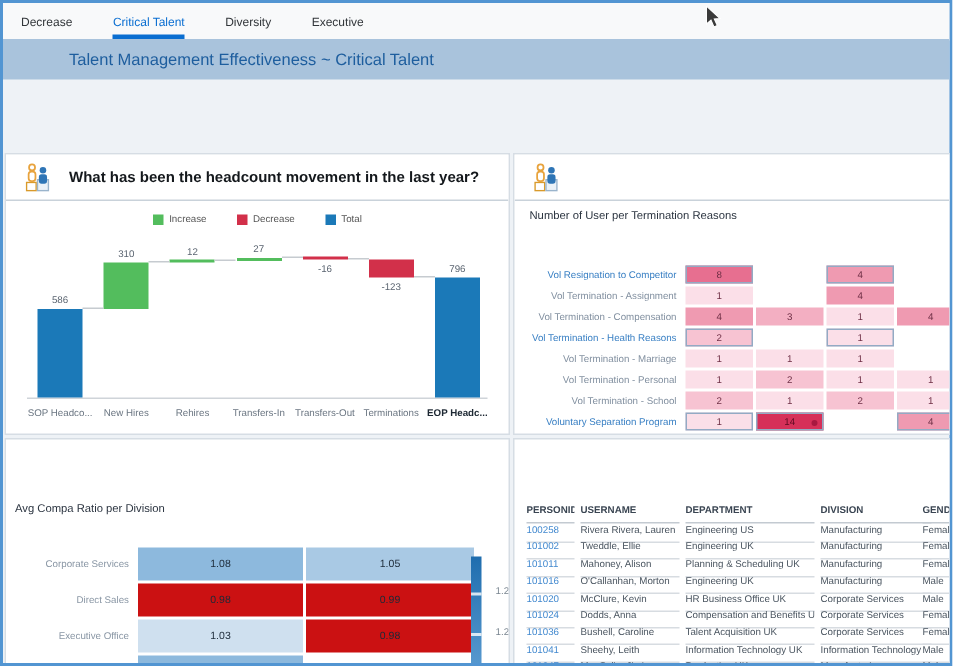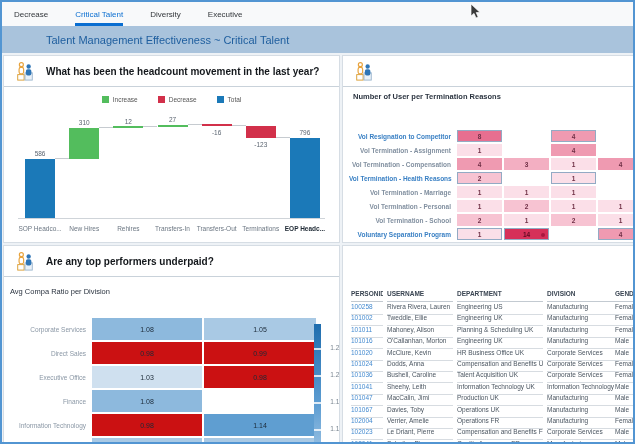--- a/index.html
+++ b/index.html
@@ -9,21 +9,21 @@
   
   .tabbar{position:absolute;left:0;top:0;right:0;height:24px;background:#f8f9fa;
           border-bottom:1px solid #e0e4e9;display:flex;align-items:stretch;gap:27px;padding-left:12px;}
   .tab{font-size:8px;color:#32363a;display:flex;align-items:center;position:relative;white-space:nowrap;cursor:pointer;}
   .tab.active{color:#0a6ed1;}
   .tab.active::after{content:"";position:absolute;left:0;right:0;bottom:0;height:3px;background:#0a6ed1;}
   
   .titlebar{position:absolute;left:0;top:24px;right:0;height:27px;background:#a9c3dc;display:flex;align-items:center;}
   .titlebar .t{margin-left:44px;font-size:11px;color:#1e5e9e;}
   
-  .card{position:absolute;background:#fff;border:1px solid #d6dde4;box-sizing:border-box;overflow:hidden;}
+  .card{position:absolute;background:#fff;border:1px solid #d6dde4;box-sizing:border-box;overflow:hidden;margin-top:47px;}
   #cardA{left:1px;top:53px;width:337px;height:188px;}
   #cardB{left:340px;top:53px;width:292px;height:188px;}
   #cardC{left:1px;top:243px;width:337px;height:199px;}
   #cardD{left:340px;top:243px;width:292px;height:199px;}
   .qhead{height:30px;border-bottom:1px solid #c9d2da;display:flex;align-items:center;gap:10px;padding-left:10px;background:#fff;}
   .qtext{font-size:10px;font-weight:bold;color:#14181c;}
   .qicon{width:22px;height:20px;flex:0 0 auto;}
   
   .wf{position:relative;height:156px;}
   .wf-legend{position:absolute;top:9px;left:0;right:0;display:flex;justify-content:center;gap:20px;
@@ -31,21 +31,21 @@
   .wf-legend .item{display:flex;align-items:center;gap:4px;}
   .wf-legend .sw{width:7px;height:7px;display:inline-block;}
   .wf-plot{position:absolute;left:14px;right:14px;top:38px;bottom:24px;border-bottom:1px solid #cfd4d9;}
   .wf-bar{position:absolute;}
   .wf-val{position:absolute;font-size:6.5px;color:#5a6470;text-align:center;width:44px;}
   .wf-conn{position:absolute;height:1px;background:#c6cbd0;}
   .wf-cats{position:absolute;left:14px;right:14px;bottom:6px;height:12px;}
   .wf-cat{position:absolute;font-size:6.5px;color:#6b7682;text-align:center;white-space:nowrap;}
   .wf-cat.b{font-weight:bold;color:#1d2833;}
   
-  .hmB{position:absolute;left:6px;top:36px;right:2px;bottom:2px;font-weight:bold;}
+  .hmB{position:absolute;left:6px;top:36px;right:2px;bottom:2px;}
   .hmB-title{position:absolute;left:4px;top:0;font-size:7.5px;color:#2b3440;}
   .hmB-rows{position:absolute;left:0;top:38px;right:0;}
   .hmB-row{display:flex;align-items:center;height:12px;margin-bottom:2px;}
   .hmB-label{width:102px;text-align:right;padding-right:6px;font-size:6.5px;color:#8290a0;white-space:nowrap;flex:0 0 auto;}
   .hmB-label.sel{color:#3a80c4;}
   .hmB-cell{width:45px;height:12px;margin-right:2px;flex:0 0 auto;display:flex;align-items:center;
             justify-content:center;font-size:6.5px;color:#6e2f45;box-sizing:border-box;position:relative;}
   .hmB-cell.sel{border:1px solid #93aac4;}
   .hmB-dot{position:absolute;right:3px;top:4px;width:4px;height:4px;border-radius:50%;background:#a81840;}
   
@@ -218,31 +218,20 @@
             <div class="hmB-cell sel" style="background: rgb(251, 223, 232);">1</div>
             <div class="hmB-cell sel" style="background: rgb(214, 48, 89); color: rgb(94, 10, 34);">14<span class="hmB-dot"></span></div>
             <div class="hmB-cell" style="background: transparent;"></div>
             <div class="hmB-cell sel" style="background: rgb(239, 154, 177);">4</div>
           </div>
         </div>
     </div>
   </div>
 
   <div class="card" id="cardC">
-    <div class="qhead">
-      <svg class="qicon" viewBox="0 0 24 22">
-        <rect x="4" y="15" width="7" height="6" fill="#fff" stroke="#d99a2b" stroke-width="1"></rect>
-        <rect x="12" y="13" width="8" height="8" fill="#eaf1f8" stroke="#9ab4cc" stroke-width="1"></rect>
-        <circle cx="8" cy="4" r="2.2" fill="none" stroke="#e8a33d" stroke-width="1.3"></circle>
-        <rect x="5.5" y="7" width="5" height="7" rx="2" fill="none" stroke="#e8a33d" stroke-width="1.3"></rect>
-        <circle cx="16" cy="6" r="2.4" fill="#2e75b6"></circle>
-        <rect x="13" y="9" width="6" height="7" rx="2" fill="#2e75b6"></rect>
-      </svg>
-      <div class="qtext">Are any top performers underpaid?</div>
-    </div>
     <div class="hmC">
       <div class="hmC-title">Avg Compa Ratio per Division</div>
       <div class="hmC-rows" id="hmC-rows">
           <div class="hmC-row">
             <div class="hmC-label">Corporate Services</div>
             <div class="hmC-cell" style="width: 110px; background: rgb(141, 185, 221);">1.08</div>
             <div class="hmC-cell" style="width: 112px; background: rgb(169, 201, 228);">1.05</div>
           </div>
           <div class="hmC-row">
             <div class="hmC-label">Direct Sales</div>

